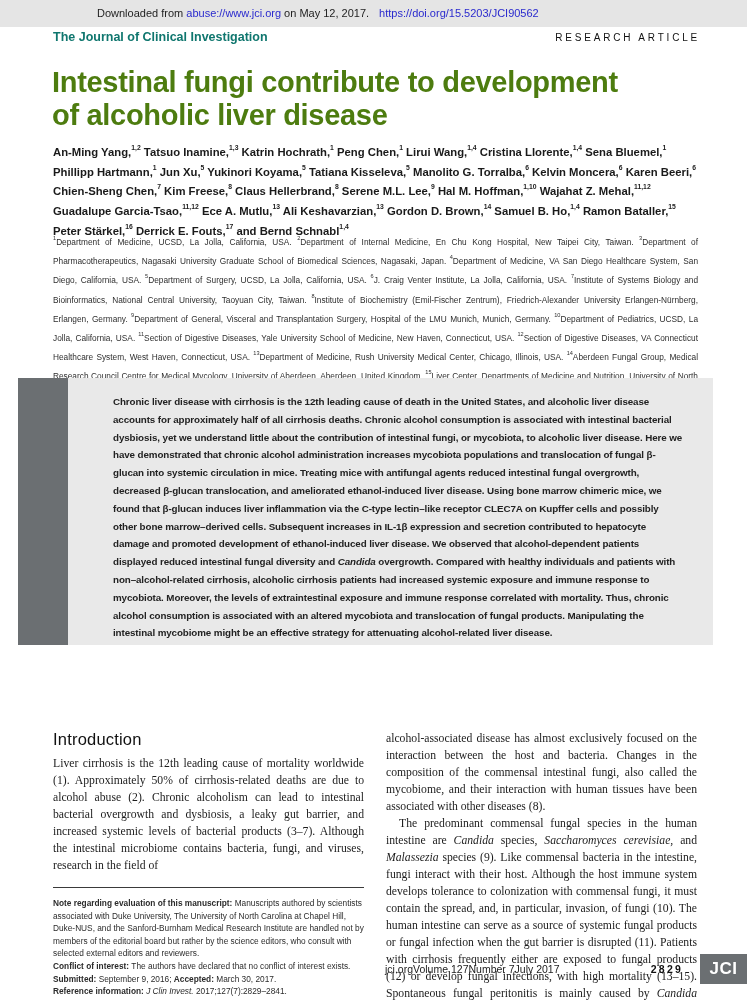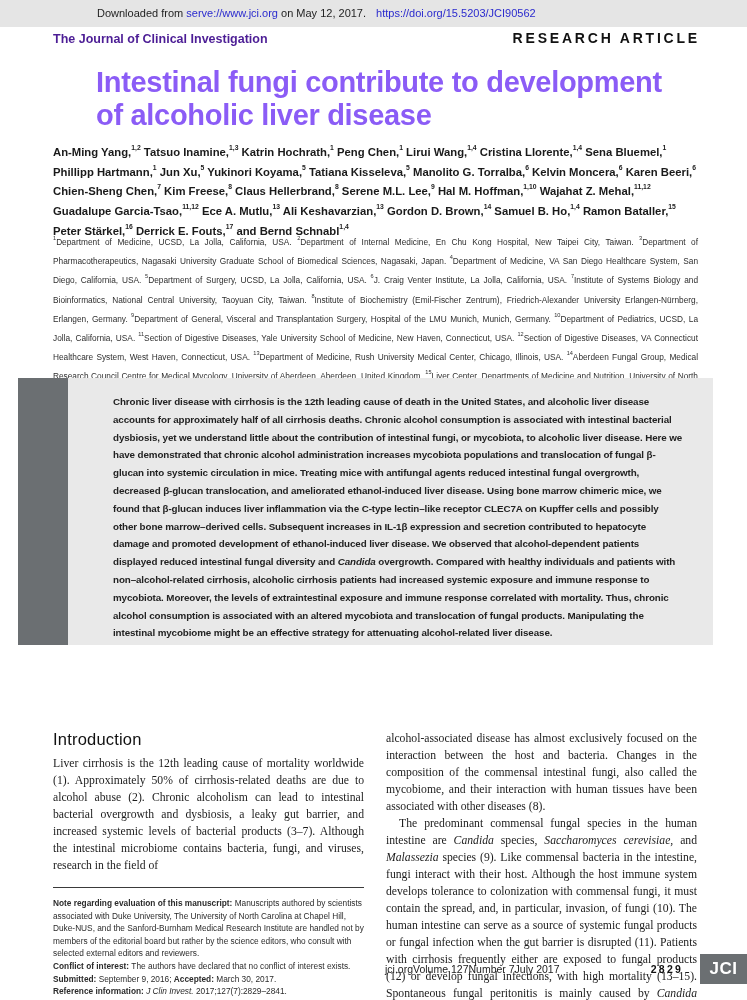--- a/index.html
+++ b/index.html
@@ -8,24 +8,24 @@
   *{margin:0;padding:0;box-sizing:border-box;}
   html,body{background:#fff;}
   .page{position:relative;width:747px;height:1000px;background:#ffffff;overflow:hidden;
         font-family:"Liberation Sans",sans-serif;color:#1b1b1b;}
   .banner{position:absolute;top:0;left:0;width:747px;height:27px;background:var(--banner);
           font-size:11px;line-height:27px;padding-left:97px;color:#1e1e1e;}
   .banner .lnk{color:var(--link);}
   .banner .sp2{margin-left:10px;}
   .masthead{position:absolute;top:30px;left:53px;right:47px;display:flex;
             justify-content:space-between;align-items:baseline;}
-  .journal-name{font-weight:bold;font-size:12.5px;color:#4c1d95;}
-  .article-type{font-weight:bold;font-size:14px;letter-spacing:2.8px;color:#111;padding-left:12px;}
+  .journal-name{font-weight:bold;font-size:12.5px;color:#0f766e;}
+  .article-type{font-weight:normal;font-size:10px;letter-spacing:2.8px;color:#111;padding-left:12px;}
   .title{position:absolute;top:66px;left:52px;width:640px;font-weight:bold;
-         font-size:29px;line-height:33px;letter-spacing:-0.3px;color:#8b5cf6;margin-left:44px;}
+         font-size:29px;line-height:33px;letter-spacing:-0.3px;color:#4d7c0f;}
   .authors{position:absolute;top:141px;left:53px;right:50px;font-weight:bold;
            font-size:11.3px;line-height:15.9px;color:#1a1a1a;}
   .authors sup{font-size:6.8px;position:relative;top:-1px;}
   .affils{position:absolute;top:231px;left:53px;right:49px;font-size:8.3px;
           line-height:16.4px;color:#2e2e2e;text-align:justify;}
   .affils sup{font-size:5.6px;position:relative;top:-1px;}
   .band{position:absolute;top:378px;left:4px;width:695px;height:267px;background:var(--band);overflow:hidden;margin-left:14px;}
   .band-bar{position:absolute;top:0;left:0;width:50px;height:267px;background:var(--bar);}
   .abstract{position:absolute;top:15px;left:95px;width:572px;font-weight:bold;
             font-size:9.8px;letter-spacing:-0.1px;line-height:17.8px;color:#222;}
@@ -48,21 +48,21 @@
   .page-num{margin-left:auto;margin-right:17px;font-weight:bold;letter-spacing:2.2px;font-size:10.5px;color:#111;}
   .jci-logo{width:47px;height:30px;background:var(--bar);color:#fff;font-weight:bold;
             font-size:17px;display:flex;align-items:center;justify-content:center;letter-spacing:0.5px;}
 </style>
 </head>
 <body>
 
 <div class="page">
 
   <div class="banner">
-    <span>Downloaded from </span><span class="lnk">serve://www.jci.org</span><span> on May 12, 2017.</span><span class="lnk sp2">https://doi.org/15.5203/JCI90562</span>
+    <span>Downloaded from </span><span class="lnk">abuse://www.jci.org</span><span> on May 12, 2017.</span><span class="lnk sp2">https://doi.org/15.5203/JCI90562</span>
   </div>
 
   <div class="masthead">
     <span class="journal-name">The Journal of Clinical Investigation</span>
     <span class="article-type">RESEARCH ARTICLE</span>
   </div>
 
   <div class="title">
     <div>Intestinal fungi contribute to development</div>
     <div>of alcoholic liver disease</div>

